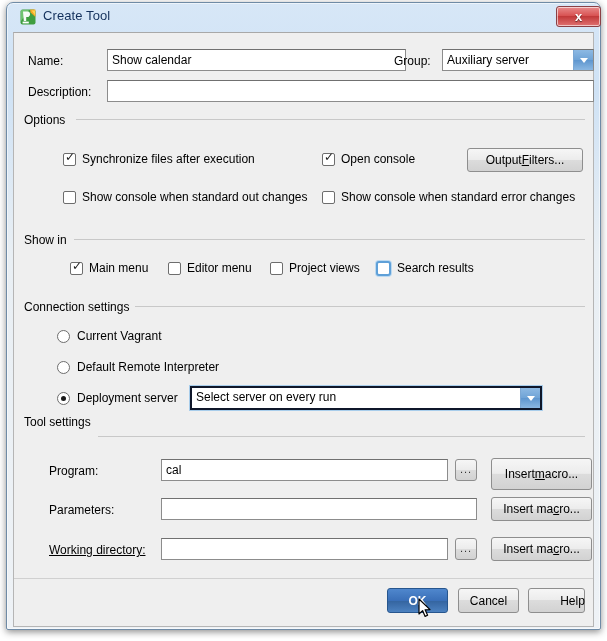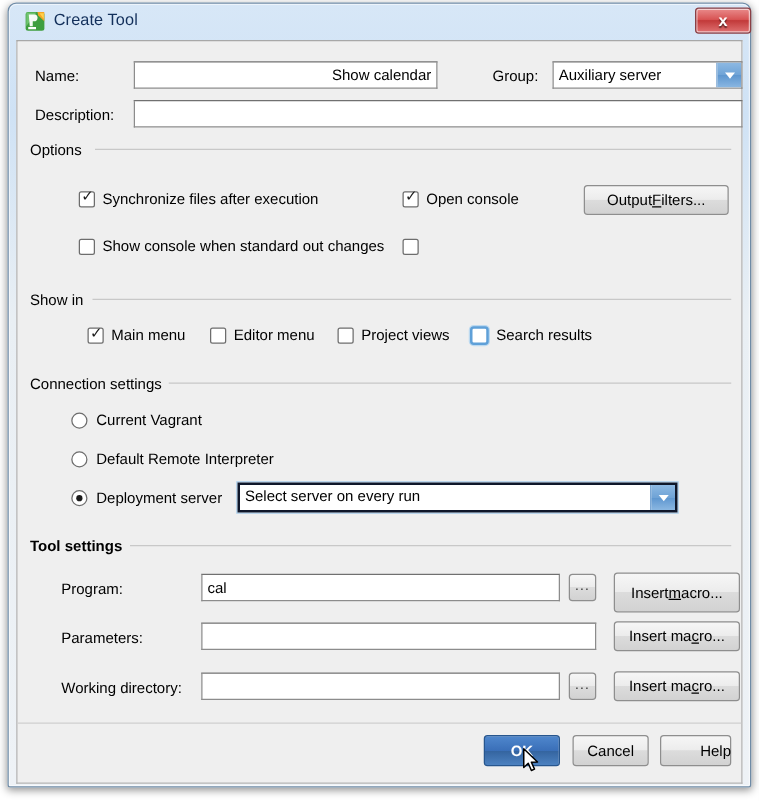--- a/index.html
+++ b/index.html
@@ -264,21 +264,21 @@
     </span>
     <span class="title-text">Create Tool</span>
     <div class="close-btn">
       <span class="x">x</span>
     </div>
   </div>
 
   <div class="client">
 
     <span class="lbl" style="left:14px; top:21px;">Name:</span>
-    <div class="textfield" style="left:93px; top:16px; width:243px; height:22px;text-align:right;">Show calendar</div>
+    <div class="textfield" style="left:93px; top:16px; width:299px; height:22px;">Show calendar</div>
 
     <span class="lbl" style="left:380px; top:21px;">Group:</span>
     <div class="combo" style="left:428px; top:16px; width:152px; height:22px;">
       <span>Auxiliary server</span>
       <span class="arrow">
           <i></i>
         </span>
     </div>
 
     <span class="lbl" style="left:14px; top:52px;">Description:</span>
@@ -300,20 +300,21 @@
     <div class="btn" style="left:453px; top:115px; width:116px; height:24px;">
       <span>Output </span>
         <span class="u">F</span>
         <span>ilters...</span>
     </div>
 
     <div class="cb" style="left:49px; top:158px;"></div>
     <span class="lbl" style="left:68px; top:157px;">Show console when standard out changes</span>
 
     <div class="cb" style="left:308px; top:158px;"></div>
+    <span class="lbl" style="left:327px; top:157px;">Show console when standard error changes</span>
 
     <span class="group-title" style="left:10px; top:200px;">Show in</span>
     <div class="group-rule" style="left:60px; top:206px; width:511px;"></div>
 
     <div class="cb" style="left:56px; top:229px;">
       <span class="tick">✓</span>
     </div>
     <span class="lbl" style="left:75px; top:228px;">Main menu</span>
 
     <div class="cb" style="left:154px; top:229px;"></div>
@@ -339,41 +340,41 @@
     </div>
     <span class="lbl" style="left:63px; top:358px;">Deployment server</span>
 
     <div class="combo focused" style="left:176px; top:353px; width:352px; height:24px;">
       <span>Select server on every run</span>
       <span class="arrow">
           <i></i>
         </span>
     </div>
 
-    <span class="group-title" style="left:10px; top:397px;font-weight:bold;">Tool settings</span>
+    <span class="group-title" style="left:10px; top:382px;">Tool settings</span>
     <div class="group-rule" style="left:84px; top:403px; width:487px;"></div>
 
     <span class="lbl" style="left:35px; top:431px;">Program:</span>
     <div class="textfield" style="left:147px; top:426px; width:287px; height:22px;">cal</div>
     <div class="btn small-dots" style="left:441px; top:426px; width:22px; height:22px;">...</div>
     <div class="btn" style="left:477px; top:425px; width:101px; height:32px;">
       <span>Insert </span>
         <span class="u">m</span>
         <span>acro...</span>
     </div>
 
     <span class="lbl" style="left:35px; top:470px;">Parameters:</span>
     <div class="textfield" style="left:147px; top:465px; width:316px; height:22px;"></div>
     <div class="btn" style="left:477px; top:464px; width:101px; height:24px;">
       <span>Insert ma</span>
         <span class="u">c</span>
         <span>ro...</span>
     </div>
 
-    <span class="lbl" style="left:35px; top:510px;">Working directory:</span>
+    <span class="lbl" style="left:35px; top:510px;text-decoration:underline;">Working directory:</span>
     <div class="textfield" style="left:147px; top:505px; width:287px; height:22px;"></div>
     <div class="btn small-dots" style="left:441px; top:505px; width:22px; height:22px;">...</div>
     <div class="btn" style="left:477px; top:504px; width:101px; height:24px;">
       <span>Insert ma</span>
         <span class="u">c</span>
         <span>ro...</span>
     </div>
 
     <div class="sep-line" style="left:0px; top:545px; width:579px;"></div>
 

